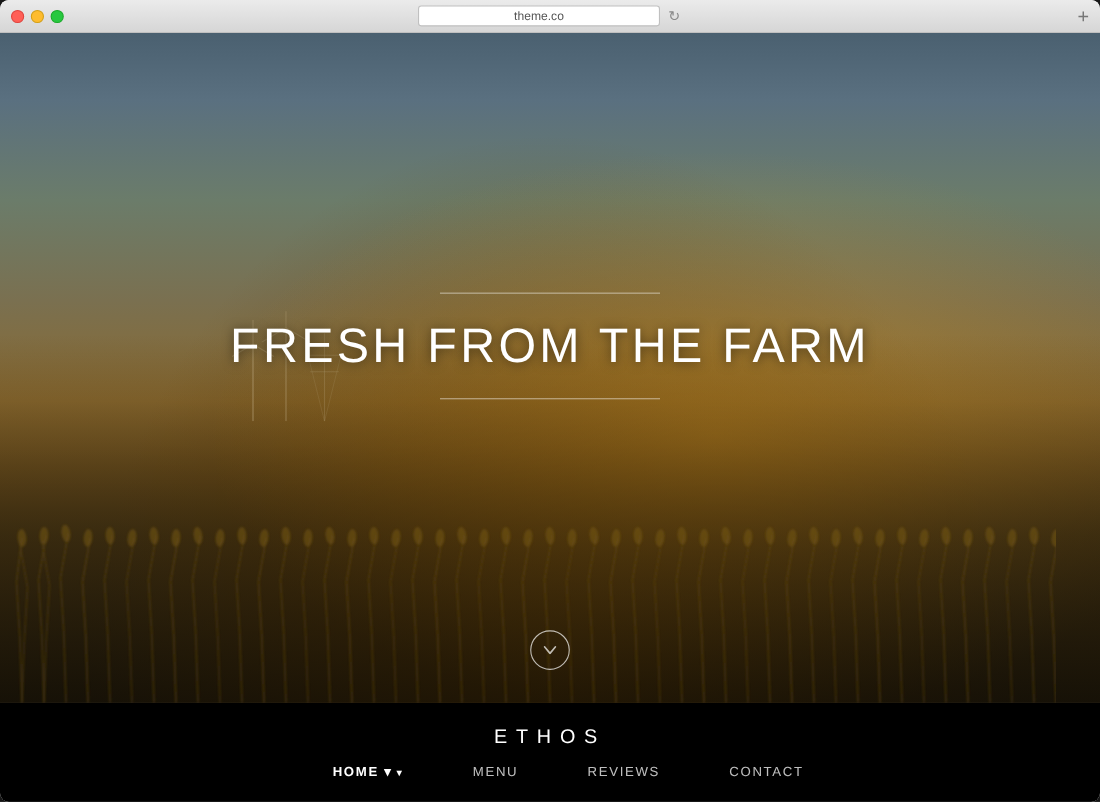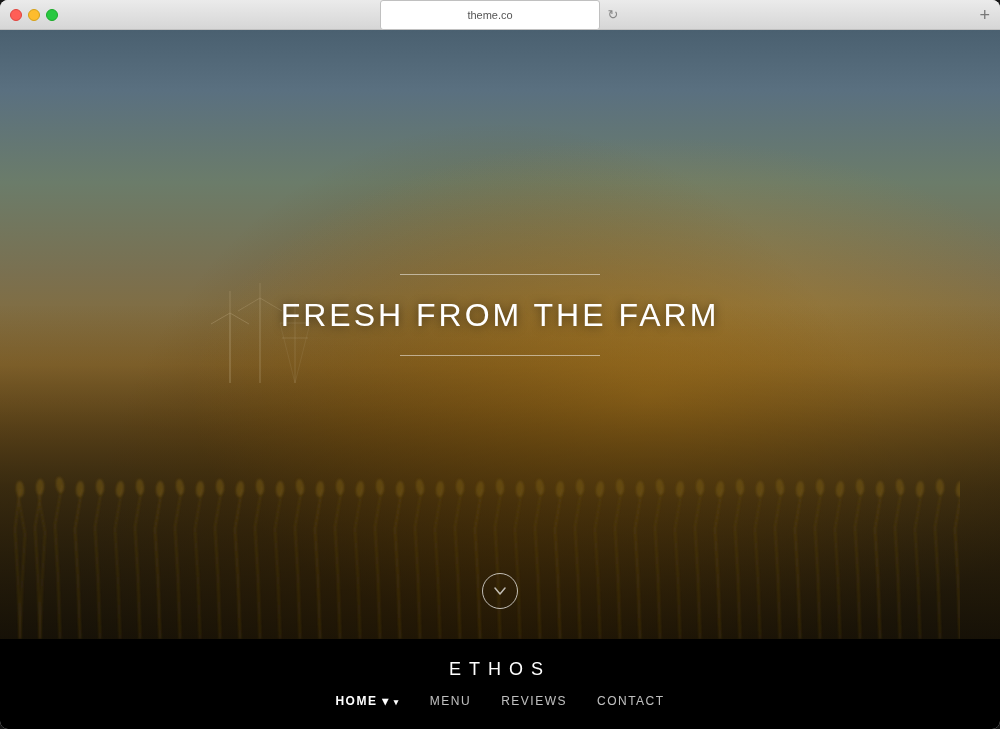--- a/index.html
+++ b/index.html
@@ -52,21 +52,21 @@
       position: absolute;
       left: 50%;
       transform: translateX(-50%);
       display: flex;
       align-items: center;
       gap: 6px;
     }
 
     .address-bar {
       width: 220px;
-      height: 30px;
+      height: 19px;
       background: white;
       border: 1px solid #c0c0c0;
       border-radius: 3px;
       display: flex;
       align-items: center;
       justify-content: center;
       font-size: 11px;
       color: #555;
     }
 
@@ -162,21 +162,21 @@
     }
 
     .hero-line-top {
       width: 200px;
       height: 1px;
       background: rgba(255,255,255,0.5);
       margin: 0 auto 20px;
     }
 
     .hero-title {
-      font-size: 32px;
+      font-size: 44px;
       font-weight: 300;
       letter-spacing: 3px;
       text-transform: uppercase;
       line-height: 1.25;
       text-shadow: 0 1px 10px rgba(0,0,0,0.5);
       font-family: 'Helvetica Neue', Arial, sans-serif;
     }
 
     .hero-line-bottom {
       width: 200px;
@@ -239,20 +239,21 @@
     }
 
     .nav-item {
       color: rgba(255,255,255,0.75);
       font-size: 12px;
       letter-spacing: 1.5px;
       text-transform: uppercase;
       cursor: pointer;
       padding: 2px 0;
       font-weight: 400;
+      margin-left: 33px;
     }
 
     .nav-item.active {
       color: white;
       font-weight: 600;
     }
 
     .nav-item.active::after {
       content: ' ▾';
       font-size: 9px;

